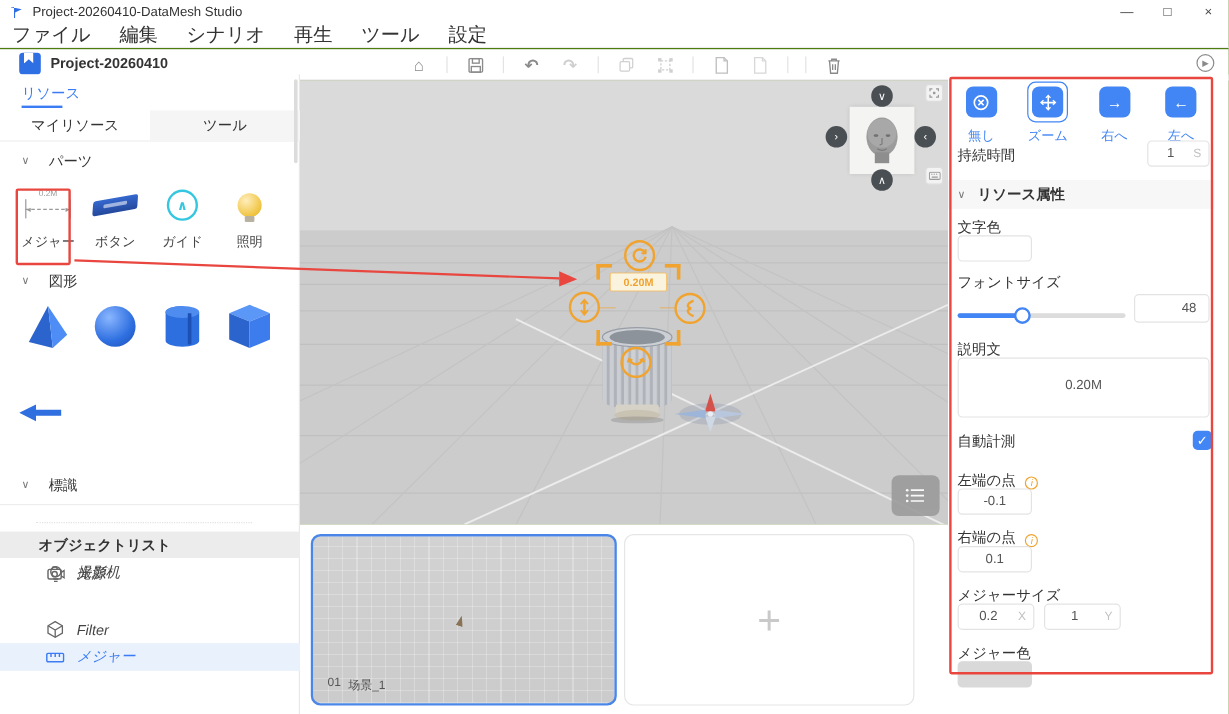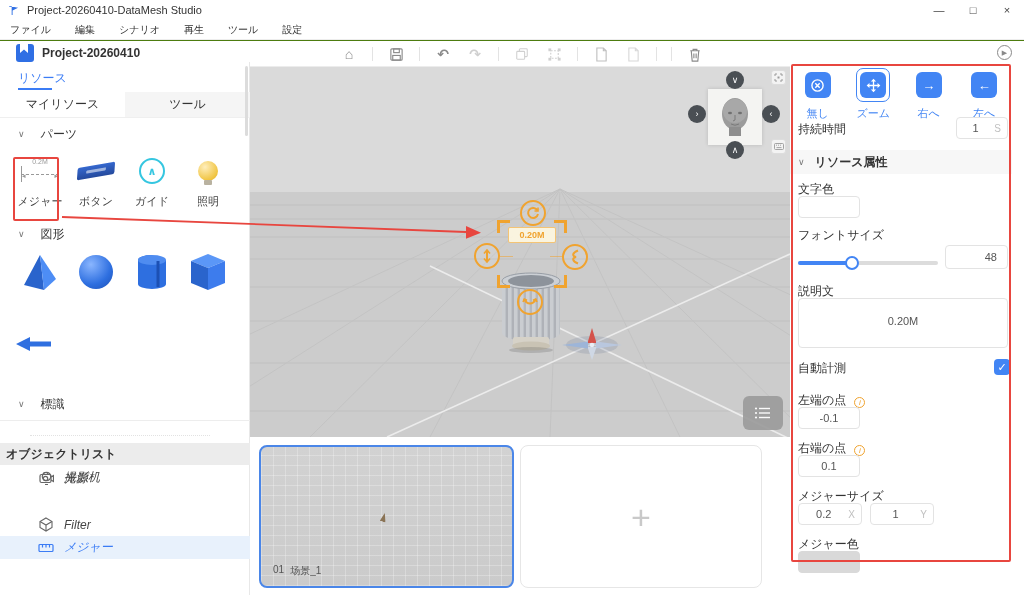--- a/index.html
+++ b/index.html
@@ -9,21 +9,21 @@
 
   
   .titlebar { position:absolute; left:0; top:0; width:1024px; height:20px; background:#fff; display:flex; align-items:center; }
   .app-logo { width:11px; height:11px; margin-left:8px; }
   .title-text { font-size:11px; color:#333; margin-left:8px; }
   .win-controls { position:absolute; right:0; top:0; height:20px; display:flex; }
   .win-btn { width:34px; height:20px; display:flex; align-items:center; justify-content:center; font-size:11px; color:#444; cursor:default; }
 
   
   .menubar { position:absolute; left:0; top:20px; width:1024px; height:20px; background:#fff; border-bottom:1px solid #ededed; display:flex; align-items:center; padding-left:10px; gap:24px; }
-  .menu-item { font-size:10px; color:#333; }
+  .menu-item { font-size:16px; color:#333; }
 
   
   .header { position:absolute; left:0; top:41px; width:1024px; height:26px; background:#fff; border-bottom:1px solid #ececec;font-weight:bold; }
   .proj { position:absolute; left:16px; top:3px; display:flex; align-items:center; gap:8px; }
   .proj-icon { width:18px; height:18px; background:#2f6fe4; border-radius:3px; position:relative; }
   .proj-icon:after { content:""; position:absolute; left:4px; top:0; width:8px; height:9px; background:#fff; clip-path:polygon(0 0,100% 0,100% 100%,50% 60%,0 100%); }
   .proj-name { font-size:12px; color:#333; }
   .toolbar { position:absolute; left:340px; top:0; height:26px; display:flex; align-items:center; gap:14px; }
   .tb-sep { width:1px; height:14px; background:#e3e3e3; }
   .tb-icon { display:flex; align-items:center; justify-content:center; width:18px; height:18px; }
@@ -55,21 +55,21 @@
   .btn-glyph:after { content:""; position:absolute; left:9px; top:4px; width:20px; height:3px; background:rgba(255,255,255,.55); border-radius:1px; }
   .guide-glyph { width:26px; height:26px; border:2px solid #35c6e0; border-radius:50%; display:flex; align-items:center; justify-content:center; color:#35c6e0; font-size:11px; font-weight:bold; }
   .bulb-glyph { width:20px; height:20px; border-radius:50%; background:radial-gradient(circle at 35% 30%, #ffeebc, #f0c441 70%, #d8a92c); position:relative; }
   .bulb-glyph:after { content:""; position:absolute; left:6px; top:19px; width:8px; height:5px; background:#b9b2a0; border-radius:1px; }
   .shapes-row { position:absolute; left:12px; top:186px; width:228px; height:48px; display:flex; }
   .shape-item { width:56px; display:flex; align-items:center; justify-content:center; }
   .sphere-glyph { width:34px; height:34px; border-radius:50%; background:radial-gradient(circle at 35% 28%, #8ab6ff, #2e6fe0 60%, #1c50b4); }
   .arrow-shape { position:absolute; left:16px; top:272px; }
   .sign-divider { position:absolute; left:0; top:358px; width:250px; border-top:1px solid #ededed; }
   .scroll-hint { position:absolute; left:30px; top:368px; width:180px; height:6px; border-bottom:1px dotted #cfcfcf; opacity:.6; }
-  .objlist-head { position:absolute; left:0; top:381px; width:250px; height:22px; background:#ececec; display:flex; align-items:center; padding-left:6px; font-size:12px; color:#333; font-weight:bold; }
+  .objlist-head { position:absolute; left:0; top:381px; width:250px; height:22px; background:#ececec; display:flex; align-items:center; padding-left:32px; font-size:12px; color:#333; font-weight:bold; }
   .obj-item { position:absolute; left:0; width:250px; height:23px; display:flex; align-items:center; gap:10px; padding-left:38px; font-size:12px; color:#444;font-style:italic; }
   .obj-item.selected { background:#e8f1fc; color:#3b7cf5; }
   .obj-icon { width:16px; height:16px; display:flex; align-items:center; justify-content:center; }
   .side-scrollbar { position:absolute; left:245px; top:4px; width:3px; height:70px; background:#dcdcdc; border-radius:2px; }
 
   
   .viewport { position:absolute; left:250px; top:67px; width:540px; height:370px; background:#d9d9d9; overflow:hidden; }
   .vp-grid { position:absolute; left:0; top:0; }
   
   .gizmo-box { position:absolute; left:247px; top:153px; width:70px; height:68px; }

